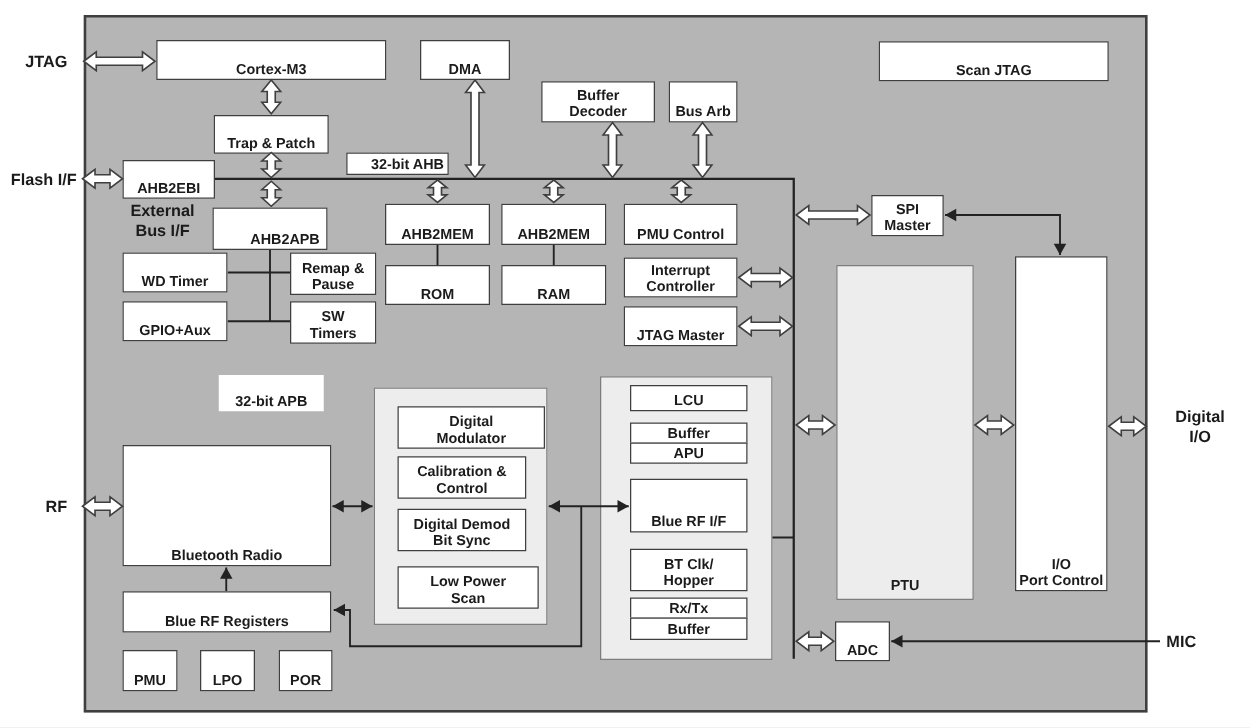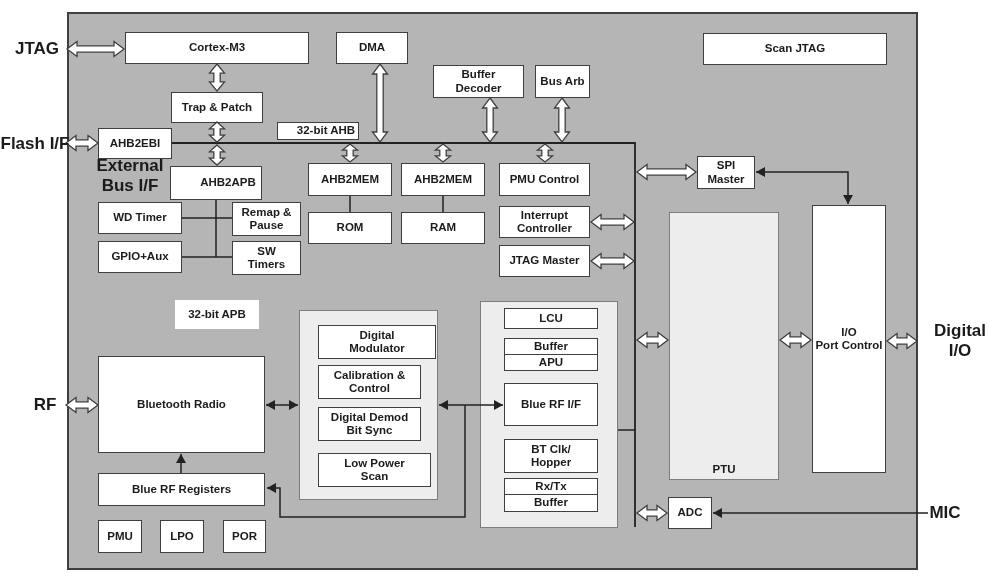--- a/index.html
+++ b/index.html
@@ -3,24 +3,24 @@
 <meta charset="utf-8">
 <style>
   html,body{margin:0;padding:0;background:#ffffff;}
   body{font-family:"Liberation Sans",sans-serif;}
   #stage{position:relative;width:1000px;height:582px;background:#ffffff;overflow:hidden;}
   .frame{position:absolute;background:#b5b5b5;border:2px solid #3f3f3f;box-sizing:border-box;}
   .container-box{position:absolute;background:#ededed;border:1px solid #7d7d7d;box-sizing:border-box;text-decoration:underline;}
   .container-label{position:absolute;left:0;right:0;bottom:4px;text-align:center;
     font-size:11.5px;font-weight:bold;color:#1b1b1b;}
   .box{position:absolute;background:#ffffff;border:1.5px solid #3f3f3f;box-sizing:border-box;
-    display:flex;align-items:center;justify-content:center;text-align:center;}
+    display:flex;align-items:flex-end;justify-content:center;text-align:center;}
   .box.borderless{border:none;}
   .box span{font-size:11.5px;font-weight:bold;color:#1b1b1b;line-height:1.15;white-space:pre-line;}
-  .lbl{position:absolute;transform:translate(-50%,-50%);font-size:17px;font-weight:bold;
+  .lbl{position:absolute;transform:translate(-50%,-50%);font-size:13px;font-weight:bold;
     color:#1b1b1b;text-align:center;line-height:1.2;white-space:pre-line;}
   svg.layer{position:absolute;left:0;top:0;width:1000px;height:582px;pointer-events:none;}
 </style>
 </head>
 <body>
 
 <div id="stage">
   <div class="frame" id="frame" style="left: 67px; top: 12px; width: 851px; height: 558px; background: rgb(181, 181, 181); border-color: rgb(63, 63, 63);"></div>
   <div id="containers">
       <div class="container-box" style="left: 299px; top: 310px; width: 139px; height: 190px;"></div>

